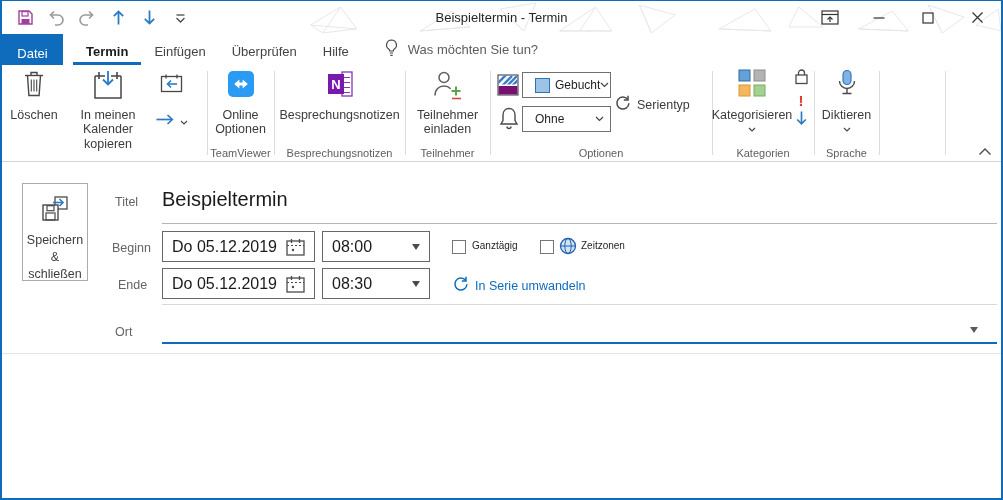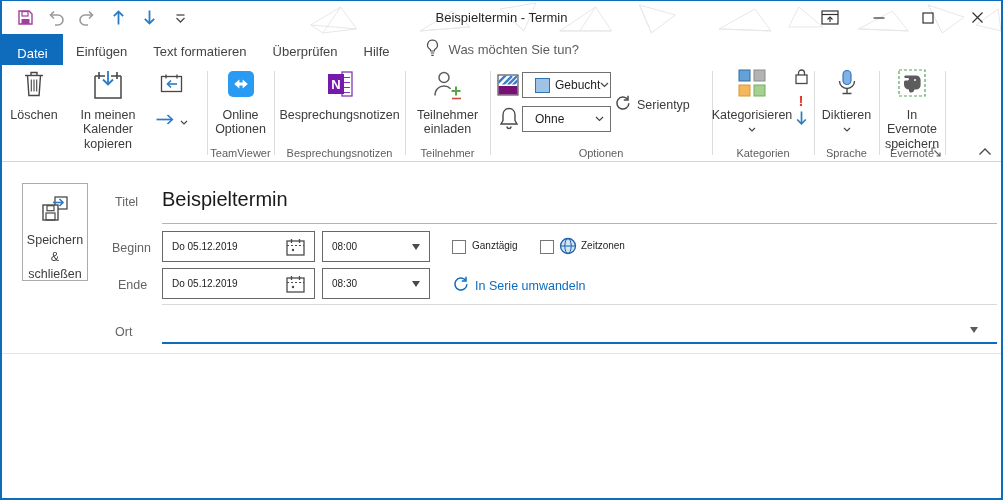--- a/index.html
+++ b/index.html
@@ -48,21 +48,21 @@
 
   
   .formarea{position:absolute;top:161px;left:0;width:100%;height:339px;background:#fff;}
   .saveclose{position:absolute;left:20px;top:21px;width:66px;height:98px;border:1px solid #ababab;background:#fff;
     display:flex;flex-direction:column;align-items:center;padding-top:11px;font-size:12.5px;color:#3c3c3c;line-height:1.35;cursor:default;}
   .saveclose .ic{margin-bottom:4px;}
   .flabel{position:absolute;font-size:12.5px;color:#646464;}
   .ftitle{position:absolute;left:160px;top:26px;font-size:20px;color:#1a1a1a;}
   .hline{position:absolute;height:1px;background:#b5b5b5;}
   .finput{position:absolute;height:31px;border:1px solid #686868;background:#fff;display:flex;align-items:center;
-    font-size:10px;color:#1a1a1a;padding:0 9px;cursor:default;}
+    font-size:16px;color:#1a1a1a;padding:0 9px;cursor:default;}
   .finput .right{margin-left:auto;display:flex;align-items:center;}
   .tri{width:0;height:0;border-left:4.5px solid transparent;border-right:4.5px solid transparent;border-top:6px solid #4a4a4a;}
   .cb{position:absolute;width:14px;height:14px;border:1px solid #767676;background:#fff;}
   .cbl{position:absolute;font-size:10px;color:#1f1f1f;white-space:nowrap;}
   .icpos{position:absolute;display:flex;}
   .link{position:absolute;display:flex;align-items:center;gap:6px;font-size:12.5px;color:#0f6cbd;white-space:nowrap;cursor:default;}
 </style>
 </head>
 <body>
 
@@ -154,22 +154,22 @@
       <span class="wbtn">
         <svg width="13" height="13" viewBox="0 0 13 13">
             <path d="M1.5 1.5l10 10M11.5 1.5l-10 10" stroke="#333" stroke-width="1.2"></path>
           </svg>
       </span>
     </div>
   </div>
 
   <div class="tabrow">
     <div class="tab tab-file">Datei</div>
+    <div class="tab active first">Termin</div>
     <div class="tab">Einfügen</div>
-    <div class="tab">Text formatieren</div>
     <div class="tab">Überprüfen</div>
     <div class="tab">Hilfe</div>
     <div class="tellme">
       <span>
         <svg width="15" height="18" viewBox="0 0 15 18">
             <path d="M7.5 1a5 5 0 0 1 2.8 9.1c-.7.5-1 1.2-1 1.9H5.7c0-.7-.3-1.4-1-1.9A5 5 0 0 1 7.5 1z" fill="none" stroke="#4a4a4a" stroke-width="1.2"></path>
             <path d="M5.8 14h3.4M6.3 16.3h2.4" stroke="#4a4a4a" stroke-width="1.2"></path>
           </svg>
       </span>
       <span>Was möchten Sie tun?</span>
@@ -377,41 +377,20 @@
             </svg>
         </span>
         <span>Diktieren</span>
         <span class="chev"><svg width="8" height="6" viewBox="0 0 8 6">
               <path d="M1 1l3 3 3-3" fill="none" stroke="#474747" stroke-width="1.2"></path>
             </svg></span>
       </div>
       <div class="grp-label">Sprache</div>
     </div>
 
-    <div class="grp" style="left:877px;width:66px">
-      <div class="bigbtn" style="left:2px;width:62px">
-        <span class="ic">
-          <svg width="28" height="28" viewBox="0 0 28 28">
-              <rect x="1" y="1" width="26" height="26" fill="none" stroke="#58a55c" stroke-width="1.2" stroke-dasharray="3,2"></rect>
-              <path d="M8 6.5h10c2.6 0 4.6 2 4.6 4.6v5.2c0 2.4-1.9 4.3-4.3 4.3h-2c-.1 1.7-1.4 3-3.1 3-1.3 0-2.3-.9-2.3-2.1 0-.3 0-.6.1-.9h-.5c-2.6-.4-4.5-2.2-4.5-4.8v-2.9c0-.8.7-1.5 1.5-1.5h2.2c.7 0 1.2-.5 1.2-1.2 0-.6-.5-1.1-1.2-1.1H7.5c-.7 0-1.2-.6-1.2-1.3 0-.8.8-1.3 1.7-1.3z" fill="#5c5c5c"></path>
-              <circle cx="17" cy="11" r="1" fill="#fff"></circle>
-            </svg>
-        </span>
-        <span>In Evernote</span>
-        <span>speichern</span>
-      </div>
-      <div class="grp-label">Evernote</div>
-      <span style="position:absolute;right:3px;bottom:3px;display:flex">
-        <svg width="11" height="11" viewBox="0 0 11 11">
-            <path d="M1 4.5V1h3.5" fill="none" stroke="#5e5e5e" stroke-width="1.1"></path>
-            <path d="M3.5 3.5L9 9" stroke="#5e5e5e" stroke-width="1.1"></path>
-            <path d="M9 5.5V9H5.5" fill="none" stroke="#5e5e5e" stroke-width="1.1"></path>
-          </svg>
-      </span>
-    </div>
 
     <div class="collapse">
       <svg width="14" height="9" viewBox="0 0 14 9">
           <path d="M1.5 7.5L7 2l5.5 5.5" fill="none" stroke="#4a4a4a" stroke-width="1.4"></path>
         </svg>
     </div>
   </div>
 
   <div class="formarea">
 

